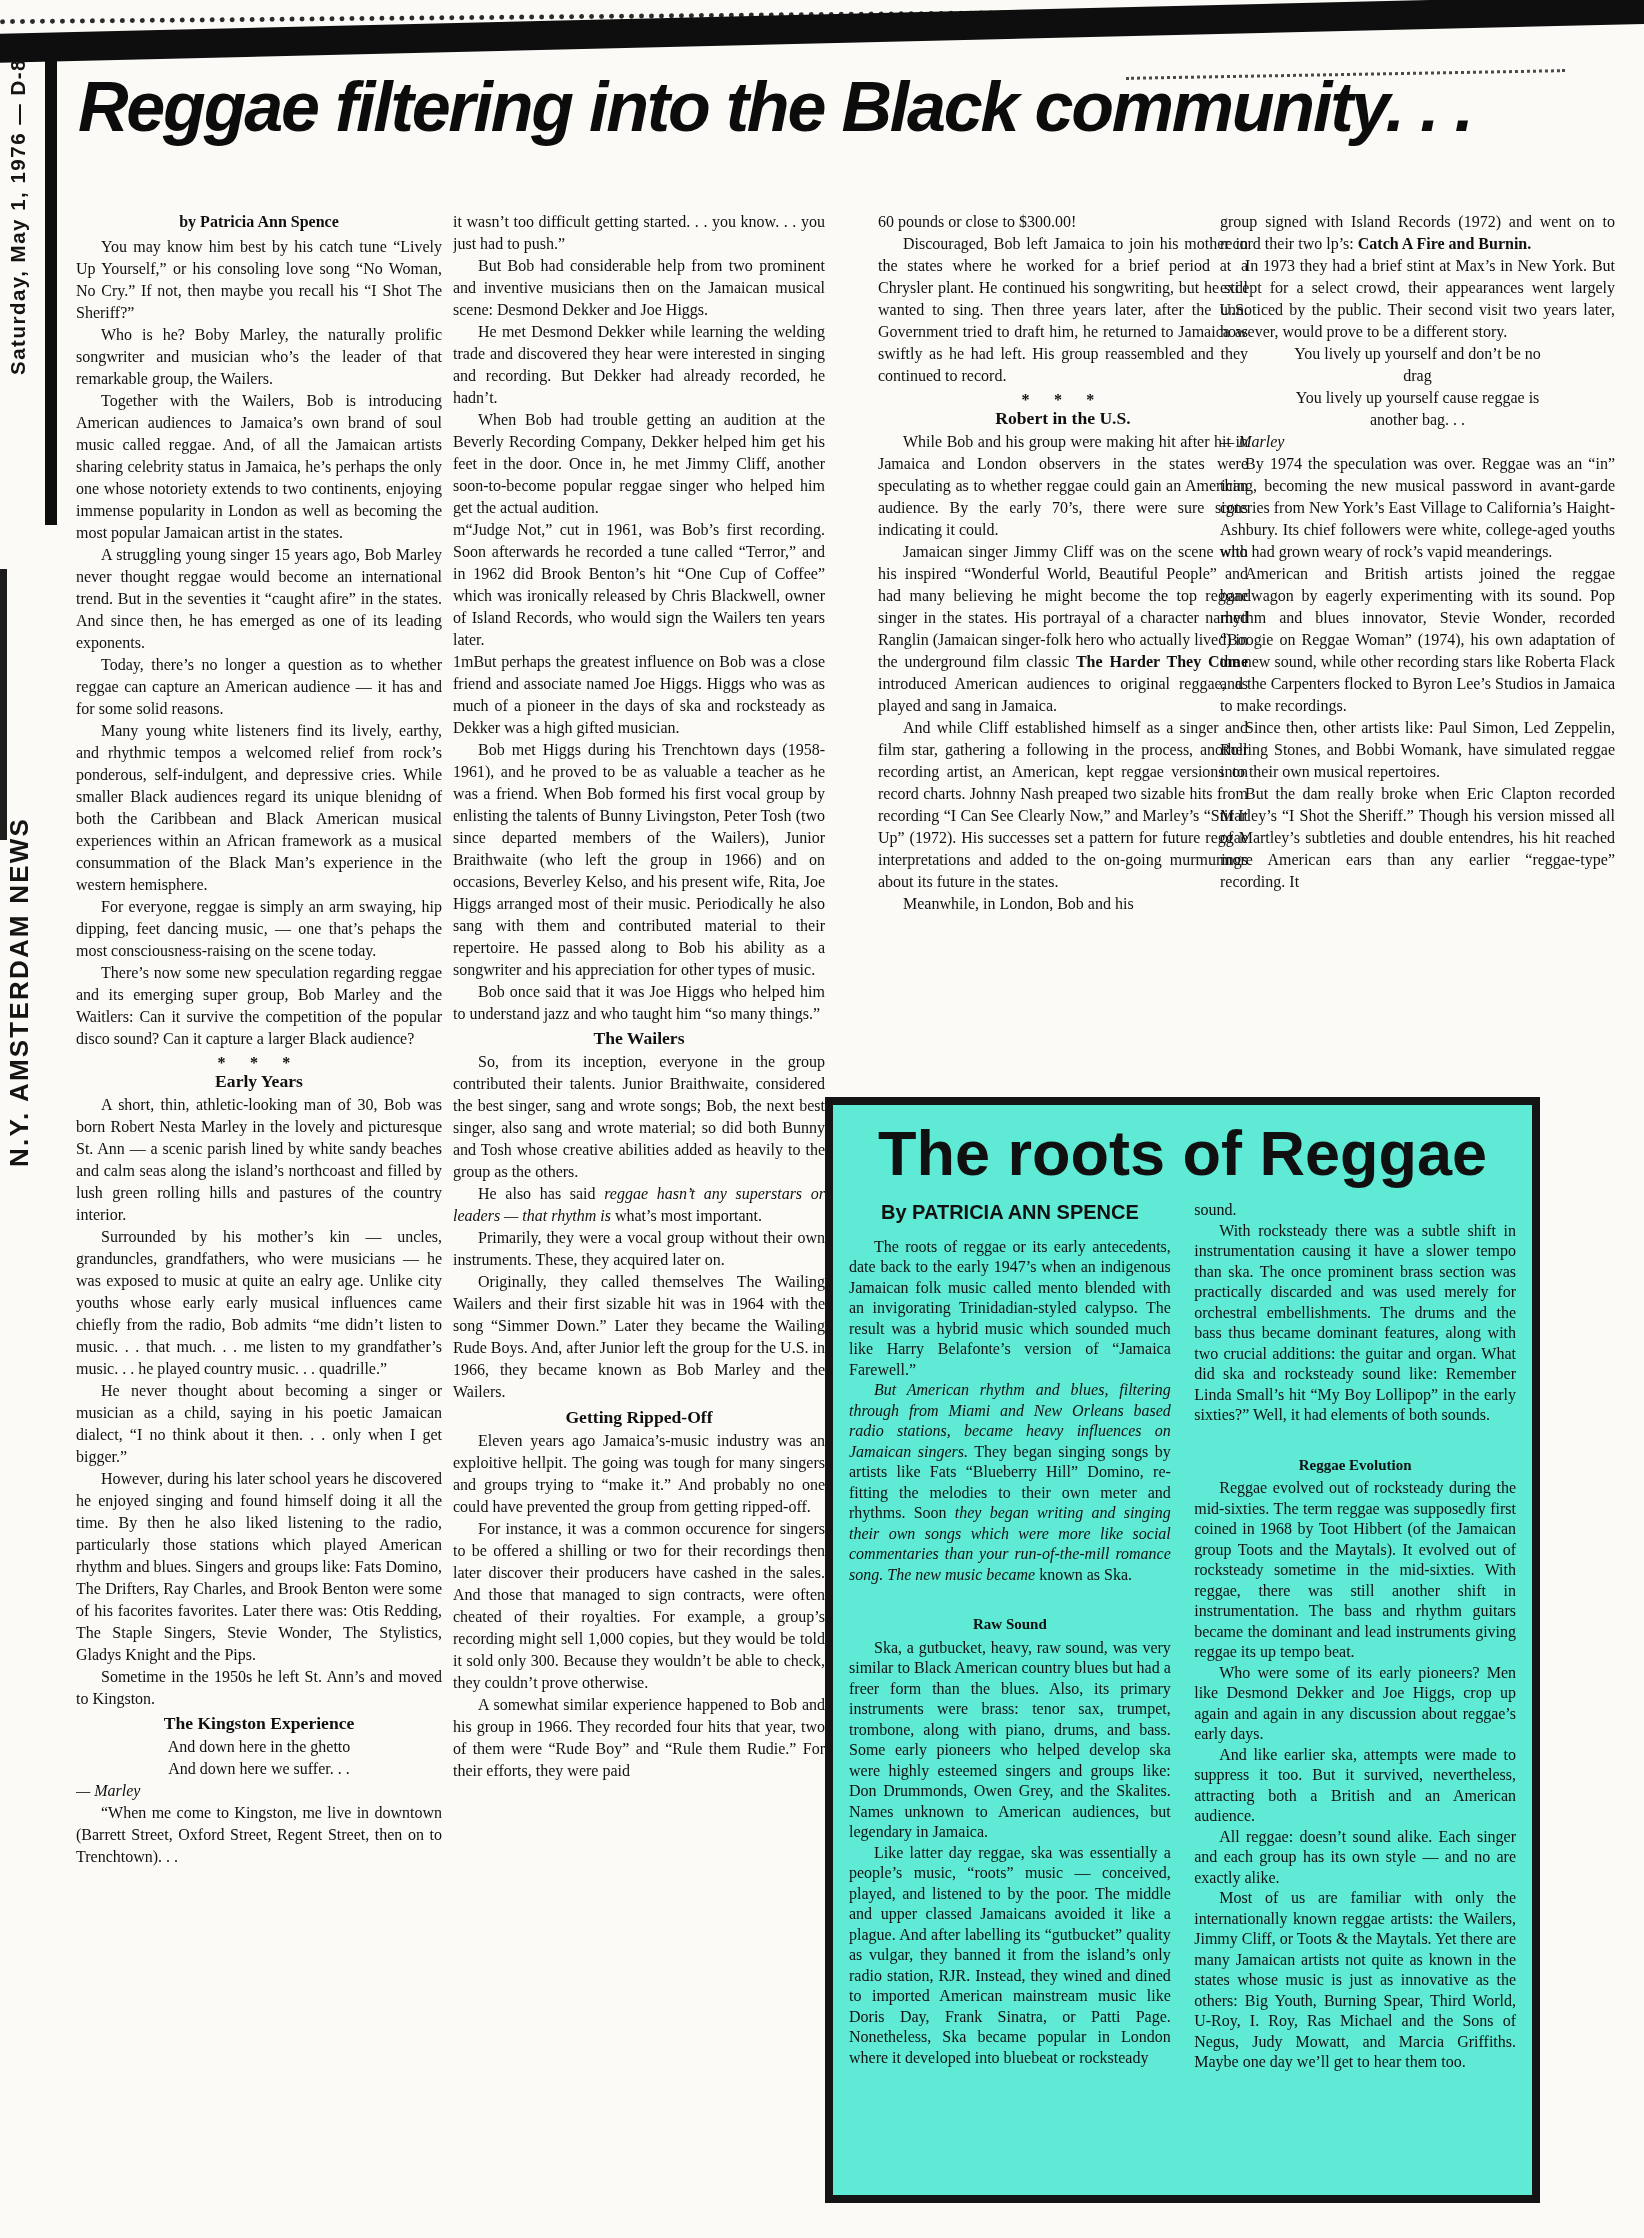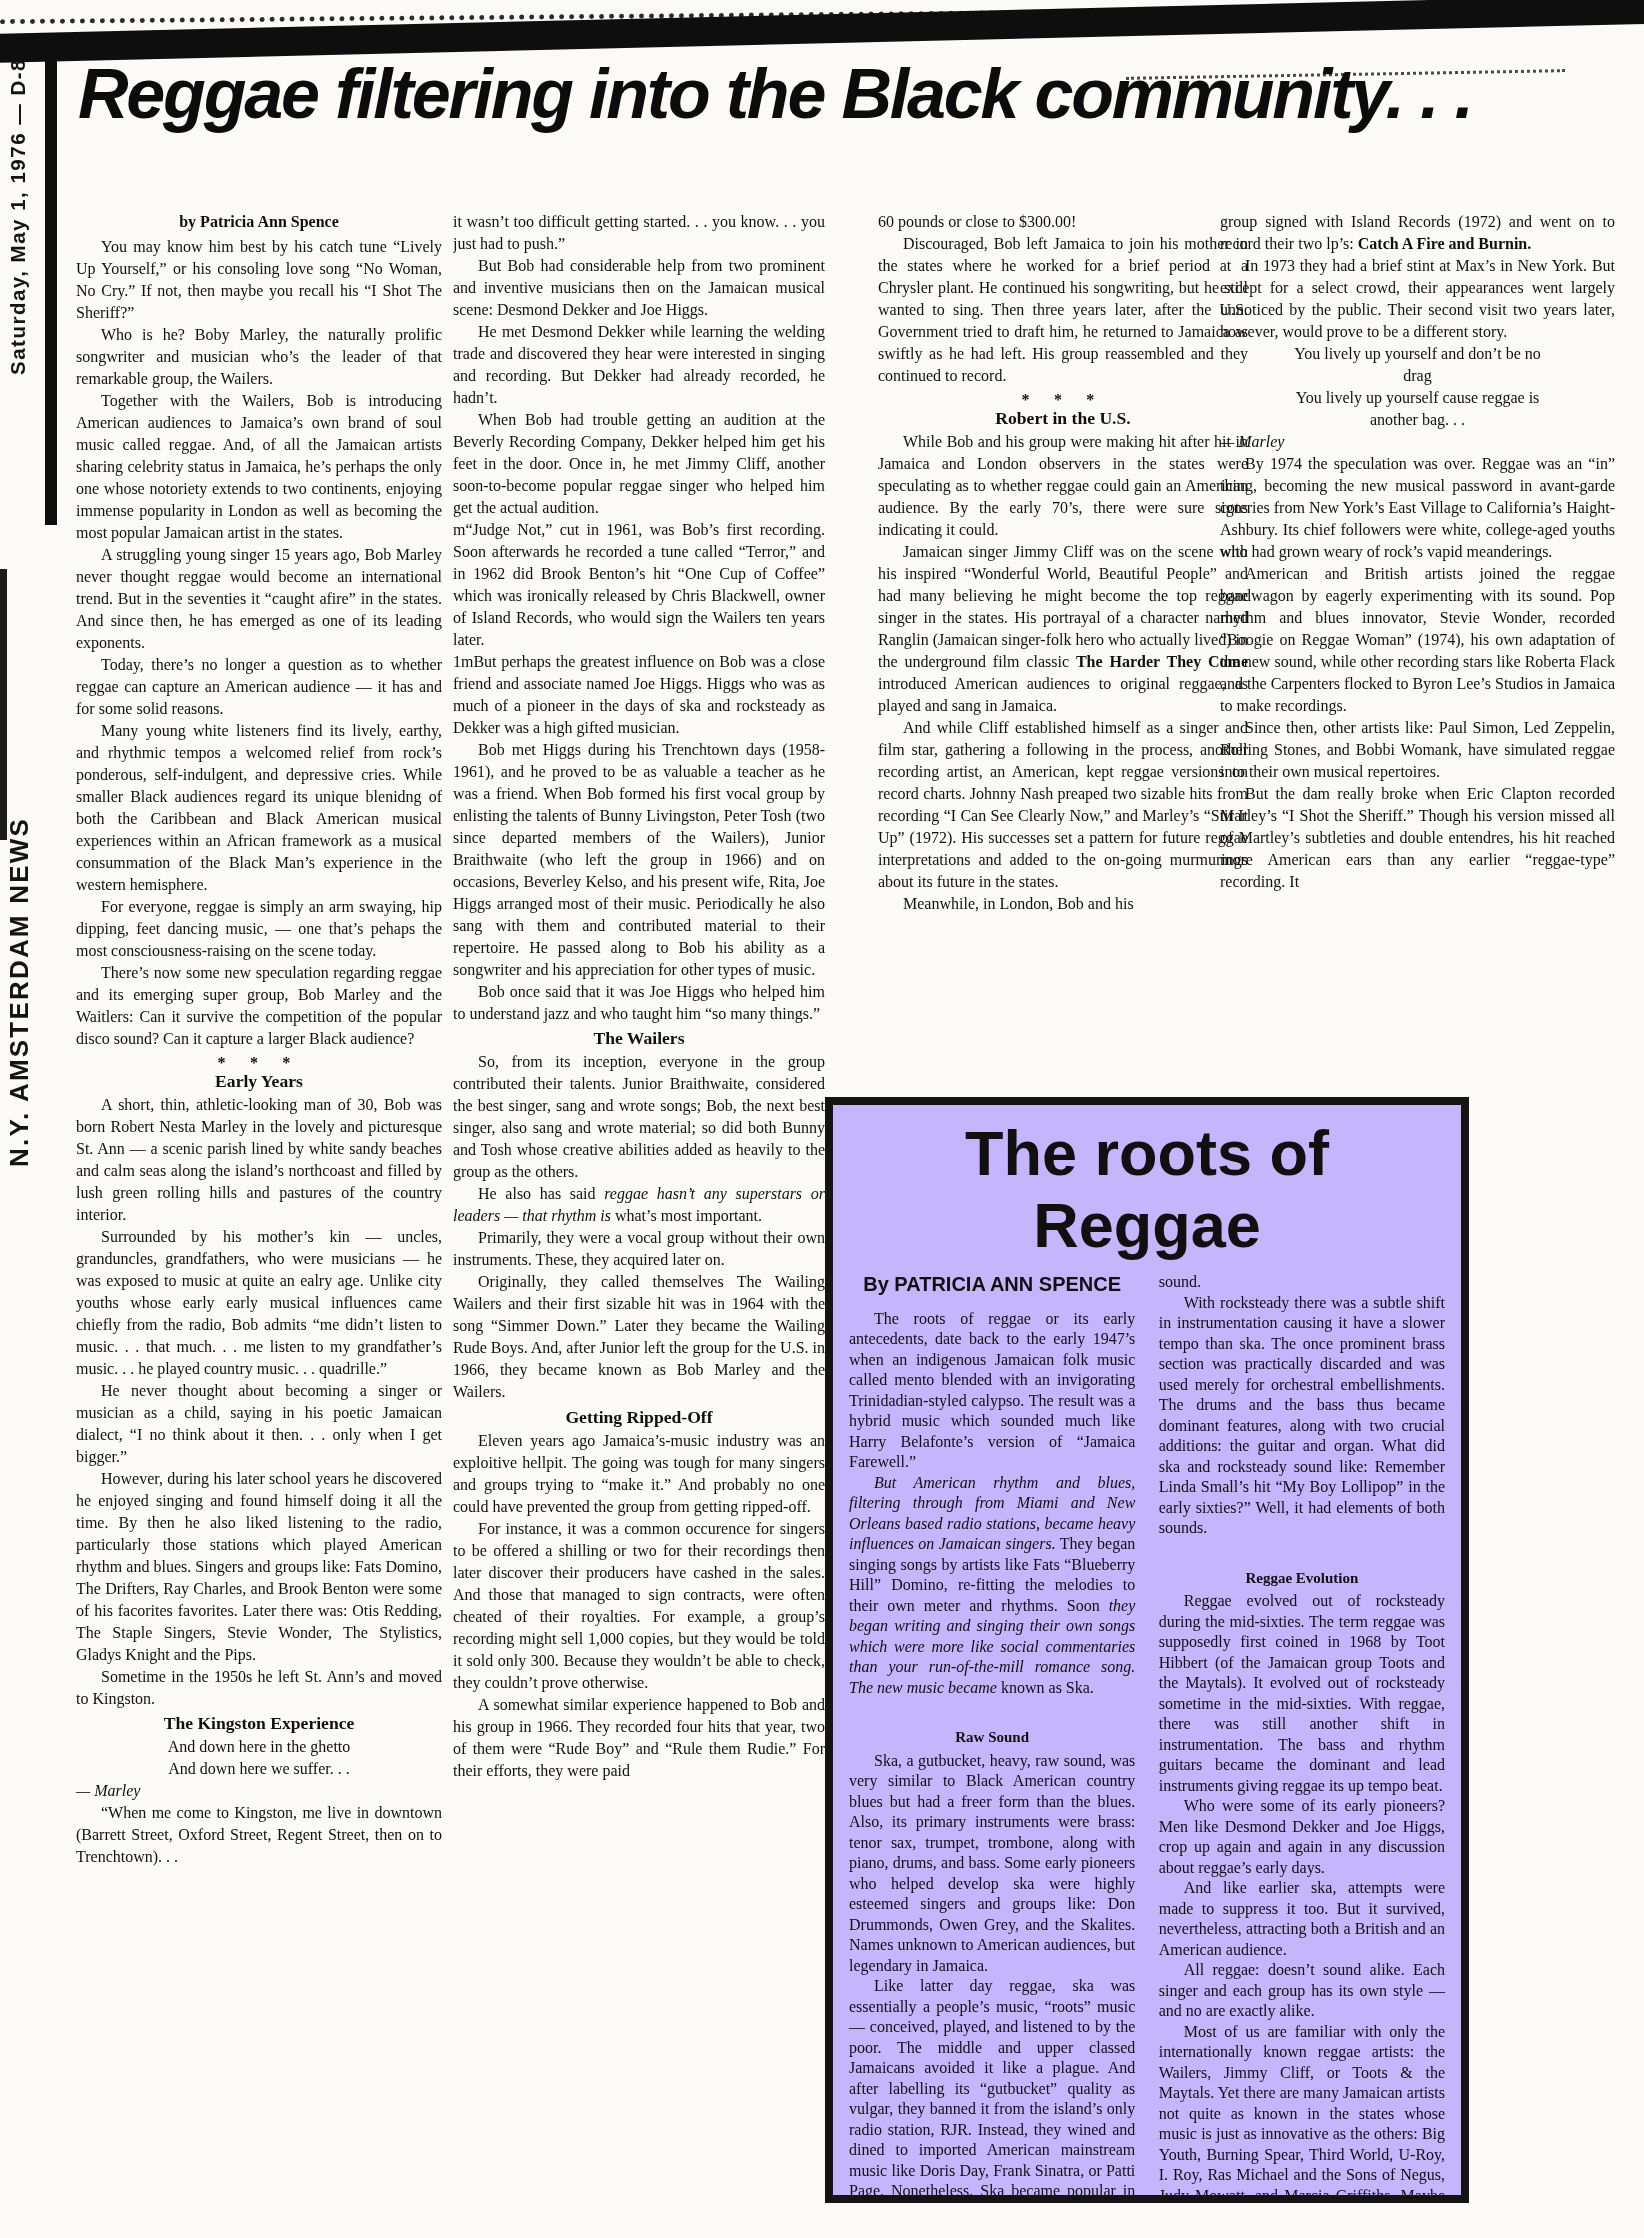--- a/index.html
+++ b/index.html
@@ -13,40 +13,40 @@
   .top-bar{position:absolute;left:-13px;top:34px;width:1697px;height:29px;background:#0e0e0e;
            transform:rotate(-1.35deg);transform-origin:left center;}
   .head-rule-left{position:absolute;left:45px;top:57px;width:12.4px;height:468px;background:#0e0e0e;}
   .left-edge-bar{position:absolute;left:0;top:569px;width:6.6px;height:271px;background:#1d1d1d;}
   
   .vert{position:absolute;writing-mode:vertical-rl;transform:rotate(180deg);
         font-family:"Liberation Sans",sans-serif;font-weight:bold;color:#141414;white-space:nowrap;}
   #side-date{left:5.9px;top:82px;height:293px;width:32px;font-size:20.5px;letter-spacing:1.5px;}
   #side-paper{left:3.7px;top:823px;height:344px;width:34px;font-size:26px;letter-spacing:2.2px;}
   
-  #headline{position:absolute;left:78px;top:54px;margin:0;width:1552px;
+  #headline{position:absolute;left:78px;top:67px;margin:0;width:1552px;
             font-family:"Liberation Sans",sans-serif;font-weight:bold;font-style:italic;
             font-size:70px;letter-spacing:-2.2px;white-space:nowrap;color:#0c0c0c;}
   
   .col{position:absolute;font-size:16px;line-height:22px;text-align:justify;overflow:hidden;}
   #col1{left:76px;top:211px;width:366px;height:1991px;}
   #col2{left:453px;top:211px;width:372px;height:1991px;}
   #col3{left:878px;top:211px;width:370px;height:876px;}
   #col4{left:1220px;top:211px;width:395px;height:876px;}
   .col p, .box-col p{margin:0;text-indent:25px;}
   .col p.noind, .box-col p.noind{text-indent:0;}
   .byline{font-weight:bold;text-align:center;text-indent:0 !important;margin-bottom:2.9px !important;}
   .subhead{font-size:17.6px;font-weight:bold;text-align:center;margin:2.2px 0;line-height:22px;}
   .stars{text-align:center;font-weight:bold;font-size:16px;letter-spacing:10.2px;
          line-height:8.8px;margin-top:8.8px;text-indent:0;}
   .verse{text-align:center;text-indent:0 !important;}
   .attrib{font-style:italic;text-indent:0 !important;padding-right:20.5px;}
   
-  #roots-box{position:absolute;left:825px;top:1097px;width:644px;height:1106px;
-             box-sizing:border-box;border:8px solid #141414;background:#c4b5fd;
+  #roots-box{position:absolute;left:825px;top:1097px;width:715px;height:1106px;
+             box-sizing:border-box;border:8px solid #141414;background:#5eead4;
              padding:4.4px 16px;overflow:hidden;}
   .box-title{font-family:"Liberation Sans",sans-serif;font-weight:bold;font-size:63px;
              text-align:center;margin:7.3px 0 11.7px;letter-spacing:0;}
   .box-cols{display:flex;gap:23.4px;}
   .box-col{flex:1;font-size:16px;line-height:20.5px;text-align:justify;}
   .box-byline{font-family:"Liberation Sans",sans-serif;font-weight:bold;font-size:20px;
               text-align:center;text-indent:0 !important;margin:1.5px 0 14.6px !important;}
   .box-col .subhead{font-size:15px;margin-top:28px;}
 </style>
 </head>

